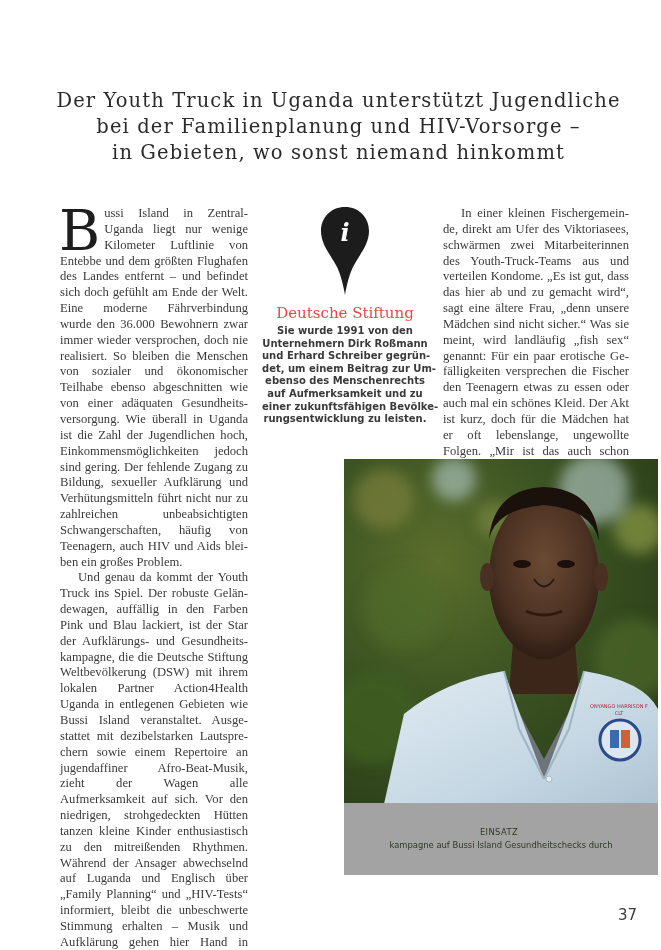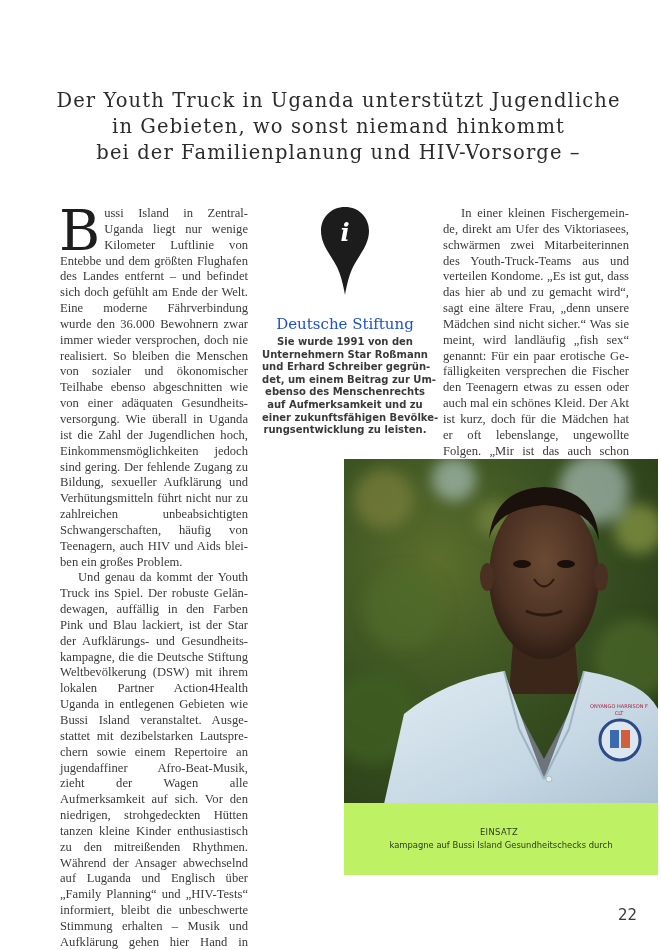--- a/index.html
+++ b/index.html
@@ -78,22 +78,22 @@
     .pin {
       display: block;
       margin: 0 auto;
       width: 52px;
       height: 92px;
     }
     .info-title {
       font-family: "DejaVu Serif", serif;
       font-size: 15px;
       line-height: 16px;
-      color: #1d4ed8;
-      margin: 19px 0 4px;
+      color: #ef4444;
+      margin: 8px 0 4px;
     }
     .info-title span { display: block; }
     .info-body {
       font-family: "DejaVu Sans", sans-serif;
       font-weight: bold;
       font-size: 10px;
       line-height: 12.6px;
       color: #3a3a3a;
       margin: 0;
     }
@@ -110,21 +110,21 @@
       background: #33461f;
     }
     .photo svg { display: block; }
 
     .caption {
       position: absolute;
       left: 344px;
       top: 803px;
       width: 314px;
       height: 72px;
-      background: #bef264;
+      background: #a3a3a3;
       display: flex;
       align-items: center;
       justify-content: center;
     }
     .caption-text {
       font-family: "DejaVu Sans", sans-serif;
       font-size: 8.4px;
       line-height: 12.6px;
       color: #2d3a22;
       text-align: center;
@@ -140,42 +140,42 @@
       font-family: "DejaVu Sans", sans-serif;
       font-size: 15px;
       color: #3a3a3a;
     }
   </style>
 </head>
 <body>
 
 <h1 class="headline">
   <span>Der Youth Truck in Uganda unterstützt Jugendliche</span>
+  <span>bei der Familienplanung und HIV-Vorsorge –</span>
   <span>in Gebieten, wo sonst niemand hinkommt</span>
-  <span>bei der Familienplanung und HIV-Vorsorge –</span>
 </h1>
 
 <div class="col col1">
   <p>
     <span class="dropcap">B</span><span>ussi Island in Zentral-Uganda liegt nur wenige Kilometer Luftlinie von Entebbe und dem größten Flughafen des Landes entfernt – und befindet sich doch gefühlt am Ende der Welt. Eine moderne Fährverbindung wurde den 36.000 Bewohnern zwar im­mer wieder versprochen, doch nie realisiert. So bleiben die Menschen von sozialer und ökonomischer Teilhabe ebenso abgeschnitten wie von einer adäquaten Gesundheits­versorgung. Wie überall in Uganda ist die Zahl der Jugendlichen hoch, Einkommensmöglichkeiten jedoch sind gering. Der fehlende Zugang zu Bildung, sexueller Aufklärung und Verhütungsmitteln führt nicht nur zu zahlreichen unbeabsichtig­ten Schwangerschaften, häufig von Teenagern, auch HIV und Aids blei­ben ein großes Problem.</span>
   </p>
   <p class="indent">Und genau da kommt der Youth Truck ins Spiel. Der robuste Gelän­dewagen, auffällig in den Farben Pink und Blau lackiert, ist der Star der Aufklärungs- und Gesundheits­kampagne, die die Deutsche Stif­tung Weltbevölkerung (DSW) mit ihrem lokalen Partner Action4Health Uganda in entlegenen Gebieten wie Bussi Island veranstaltet. Ausge­stattet mit dezibelstarken Lautspre­chern sowie einem Repertoire an jugendaffiner Afro-Beat-Musik, zieht der Wagen alle Aufmerksamkeit auf sich. Vor den niedrigen, strohge­deckten Hütten tanzen kleine Kinder enthusiastisch zu den mitreißenden Rhythmen. Während der Ansager abwechselnd auf Luganda und Eng­lisch über „Family Planning“ und „HIV-Tests“ informiert, bleibt die unbeschwerte Stimmung erhalten – Musik und Aufklärung gehen hier Hand in Hand.</p>
 </div>
 
 <div class="infobox">
   <svg class="pin" viewBox="0 0 52 92">
     <path d="M26 2 C12 2 2 12.5 2 26 C2 40 12 50 18 62 C21 68 24 78 26 90 C28 78 31 68 34 62 C40 50 50 40 50 26 C50 12.5 40 2 26 2 Z" fill="#1c1c1c"></path>
     <text x="26" y="36" text-anchor="middle" font-family="DejaVu Serif, serif" font-style="italic" font-weight="bold" font-size="24" fill="#ffffff">i</text>
   </svg>
   <div class="info-title">
     <span>Deutsche Stiftung</span>
   </div>
   <p class="info-body">
     <span>Sie wurde 1991 von den</span>
-    <span>Unternehmern Star Roßmann</span>
+    <span>Unternehmern Dirk Roßmann</span>
     <span>und Erhard Schreiber gegrün-</span>
     <span>det, um einem Beitrag zur Um-</span>
     <span>ebenso des Menschenrechts</span>
     <span>auf Aufmerksamkeit und zu</span>
     <span>einer zukunftsfähigen Bevölke-</span>
     <span>rungsentwicklung zu leisten.</span>
   </p>
 </div>
 
 <div class="col col3">
@@ -248,13 +248,13 @@
 
 <div class="caption">
   <p class="caption-text">
     <span>
         <span class="cap-label">EINSATZ</span>
       </span>
     <span>kampagne auf Bussi Island Gesundheitschecks durch</span>
   </p>
 </div>
 
-<div class="page-number">22</div>
+<div class="page-number">37</div>
 
 </body></html>

